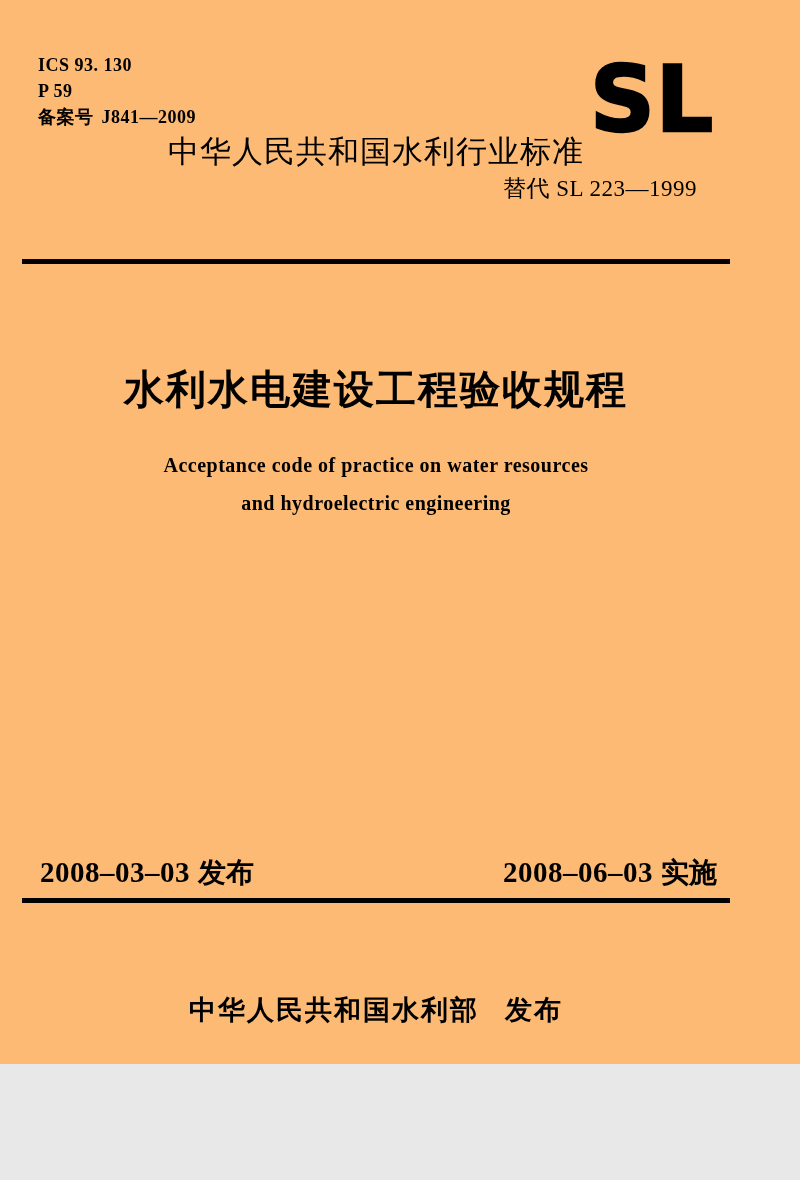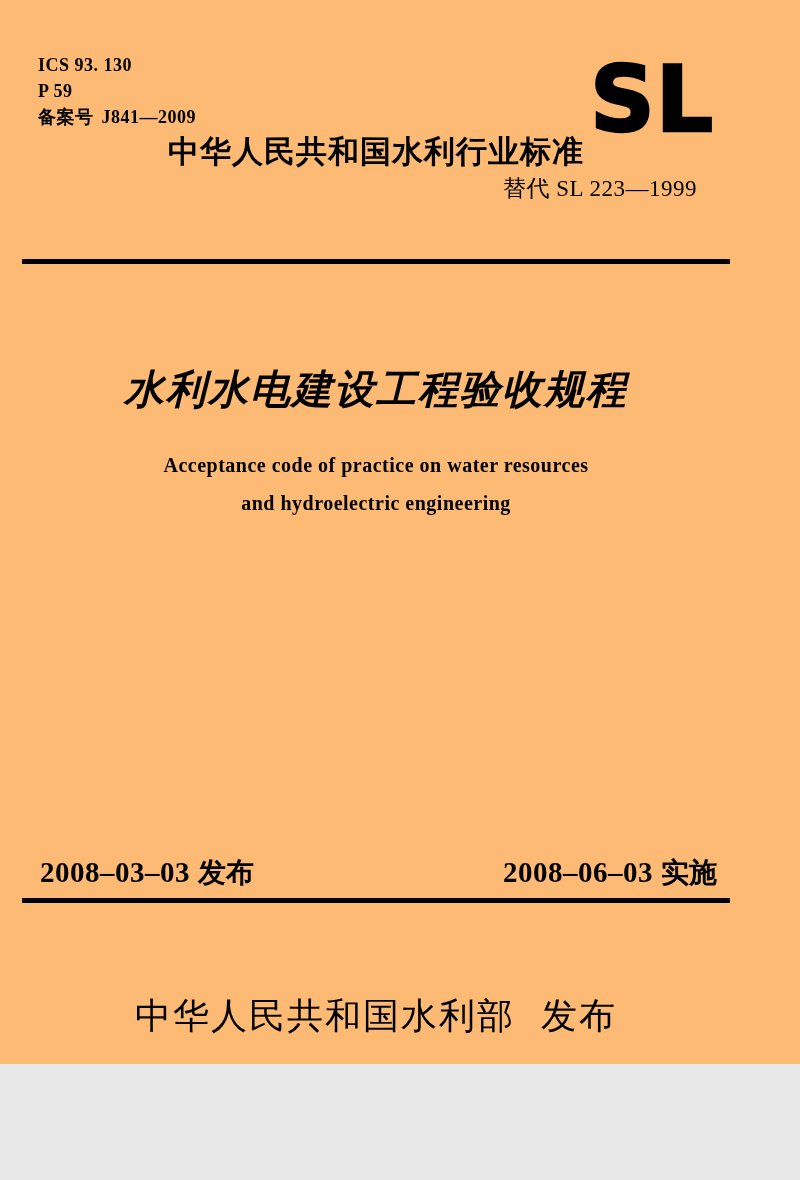--- a/index.html
+++ b/index.html
@@ -46,21 +46,21 @@
   }
 
   
   .standard-category {
     position: absolute;
     left: 22px;
     top: 131px;
     width: 708px;
     text-align: center;
     font-size: 31px;
-    font-weight: bold;
+    font-weight: normal;
     letter-spacing: 1px;
   }
 
   
   .code-block {
     position: absolute;
     right: 103px;
     top: 172px;
     text-align: right;
   }
@@ -92,21 +92,20 @@
   
   .title-cn {
     position: absolute;
     left: 22px;
     top: 362px;
     width: 708px;
     text-align: center;
     font-size: 40px;
     font-weight: bold;
     letter-spacing: 2px;
-    font-style: italic;
   }
 
   
   .title-en {
     position: absolute;
     left: 22px;
     top: 446px;
     width: 708px;
     text-align: center;
     font-size: 20px;
@@ -130,22 +129,22 @@
   .date-num   { font-family: "Liberation Serif", "DejaVu Serif", serif; letter-spacing: 0.5px; }
   .date-label { font-family: "Liberation Sans", "DejaVu Sans", sans-serif; margin-left: 8px; font-size: 28px; }
 
   
   .publisher-line {
     position: absolute;
     left: 22px;
     top: 992px;
     width: 708px;
     text-align: center;
-    font-size: 36px;
-    font-weight: normal;
+    font-size: 27px;
+    font-weight: bold;
     letter-spacing: 2px;
   }
   .publisher-line .publisher-label { margin-left: 26px; }
 </style>
 </head>
 <body>
 
 <div class="page">
 
   <div class="ics-block serif">

